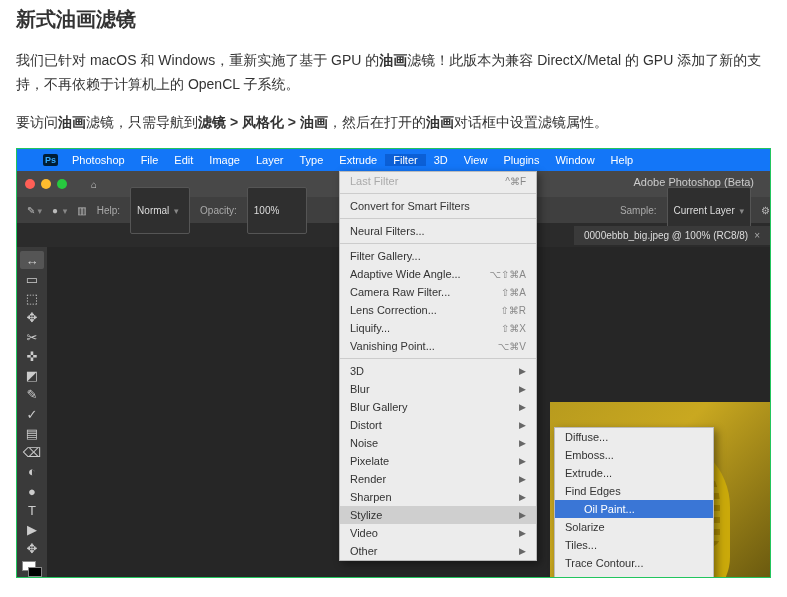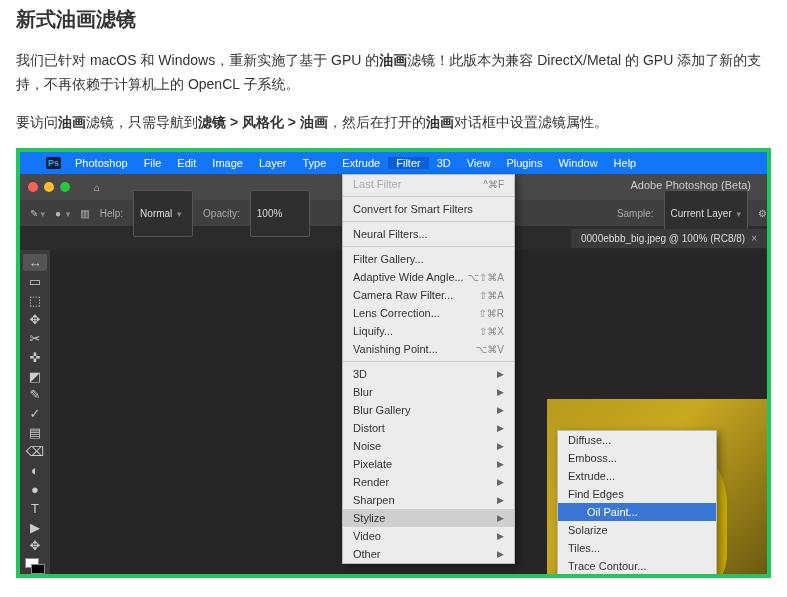--- a/index.html
+++ b/index.html
@@ -1,21 +1,21 @@
 <!DOCTYPE html>
 <html><head>
 <meta charset="utf-8">
 <style>
   * { margin: 0; padding: 0; box-sizing: border-box; }
   body { font-family: "Helvetica Neue", Arial, "Microsoft YaHei", sans-serif; width: 787px; background: #fff; color: #333; }
   .doc { padding: 6px 16px 0 16px; }
   .doc h2 { font-size: 20px; font-weight: 700; margin-bottom: 16px; }
   .doc p { font-size: 14px; line-height: 1.7; margin-bottom: 14px; }
   .doc p b { font-weight: 700; }
-  .screenshot { margin: 12px 16px 0 16px; border: 4px solid #22c55e; position: relative; height: 430px; overflow: hidden; background: #323232; }
+  .screenshot { margin: 12px 16px 0 16px; border: 1px solid #22c55e; position: relative; height: 430px; overflow: hidden; background: #323232; }
   .macbar { height: 22px; background: linear-gradient(#1376f8,#1376f8); display: flex; align-items: center; font-size: 11px; color: #fff; }
   .macbar .apple { width: 26px; text-align: center; }
   .macbar .ps { display:inline-block; background:#001e36; color:#31a8ff; font-weight:bold; font-size:9px; padding:1px 2px; border-radius:2px; margin-right:6px;}
   .macbar .mi { padding: 0 8px; cursor: default; }
   .macbar .mi.open { background: #0b5fd6; }
   .toolbar-top { height: 26px; background: #484848; display:flex; align-items:center; color:#ccc; font-size:10px; padding-left:8px; gap:8px;}
   .traffic { display:flex; gap:6px; margin-right:10px;}
   .dot { width:10px; height:10px; border-radius:50%; }
   .dot.r{background:#ff5f56;} .dot.y{background:#ffbd2e;} .dot.g{background:#27c93f;}
   .btn-home { width:18px; height:18px; display:flex; align-items:center; justify-content:center; color:#ccc;}
@@ -28,21 +28,21 @@
   .tab .x { color:#aaa; }
   .main { position:relative; height: calc(100% - 22px - 26px - 26px - 24px); display:flex; }
   .tools-left { width:30px; background:#3a3a3a; display:flex; flex-direction:column; align-items:center; padding-top:4px; gap:2px;}
   .tl { width:24px; height:24px; color:#ccc; display:flex; align-items:center; justify-content:center; font-size:13px; border-radius:2px;}
   .tl.sel { background:#555; }
   .canvas { flex:1; background:#262626; position:relative; }
   .photo { position:absolute; right:0; bottom:0; width:220px; height:175px; background: linear-gradient(135deg,#b89b1e 0%, #c9a820 40%, #6b5a0f 100%); overflow:hidden;}
   .turban { position:absolute; left:50%; transform:translateX(-50%); bottom:-30px; width:140px; height:170px; background:#caa90a; border-radius:70px 70px 50px 50px; }
   .turban::before { content:""; position:absolute; top:8px; left:10px; right:10px; bottom:60px; background: repeating-linear-gradient(0deg,#a88800 0 6px,#c4a710 6px 12px); border-radius:60px 60px 10px 10px;}
   .face { position:absolute; left:50%; transform:translateX(-50%); bottom:-10px; width:80px; height:90px; background:#3a2a10; border-radius:40px 40px 30px 30px;}
-  .menu { position:absolute; left:322px; top:0; width:173px; background:#ececec; border:1px solid #bbb; box-shadow:3px 3px 8px rgba(0,0,0,0.4); font-size:11px; color:#333;text-align:center; }
+  .menu { position:absolute; left:322px; top:0; width:198px; background:#ececec; border:1px solid #bbb; box-shadow:3px 3px 8px rgba(0,0,0,0.4); font-size:11px; color:#333;text-align:center; }
   .menu .sep { height:1px; background:#ccc; margin:3px 0; }
   .menu .row { display:flex; justify-content:space-between; padding:3px 10px; align-items:center;}
   .menu .row.dis { color:#aaa; }
   .menu .row.hi { background:#cfcfcf; }
   .menu .sc { color:#888; font-size:10px; }
   .menu .arrow { color:#666; font-size:9px; }
   .submenu { position:absolute; left:537px; top:278px; width:160px; background:#ececec; border:1px solid #bbb; box-shadow:3px 3px 8px rgba(0,0,0,0.4); font-size:11px; color:#333;}
   .submenu .row { padding:3px 10px; }
   .submenu .row.sel { background:#3a76d6; color:#fff;padding-left:29px; }
   .chev { font-size:9px; color:#888; margin-left:2px;}

